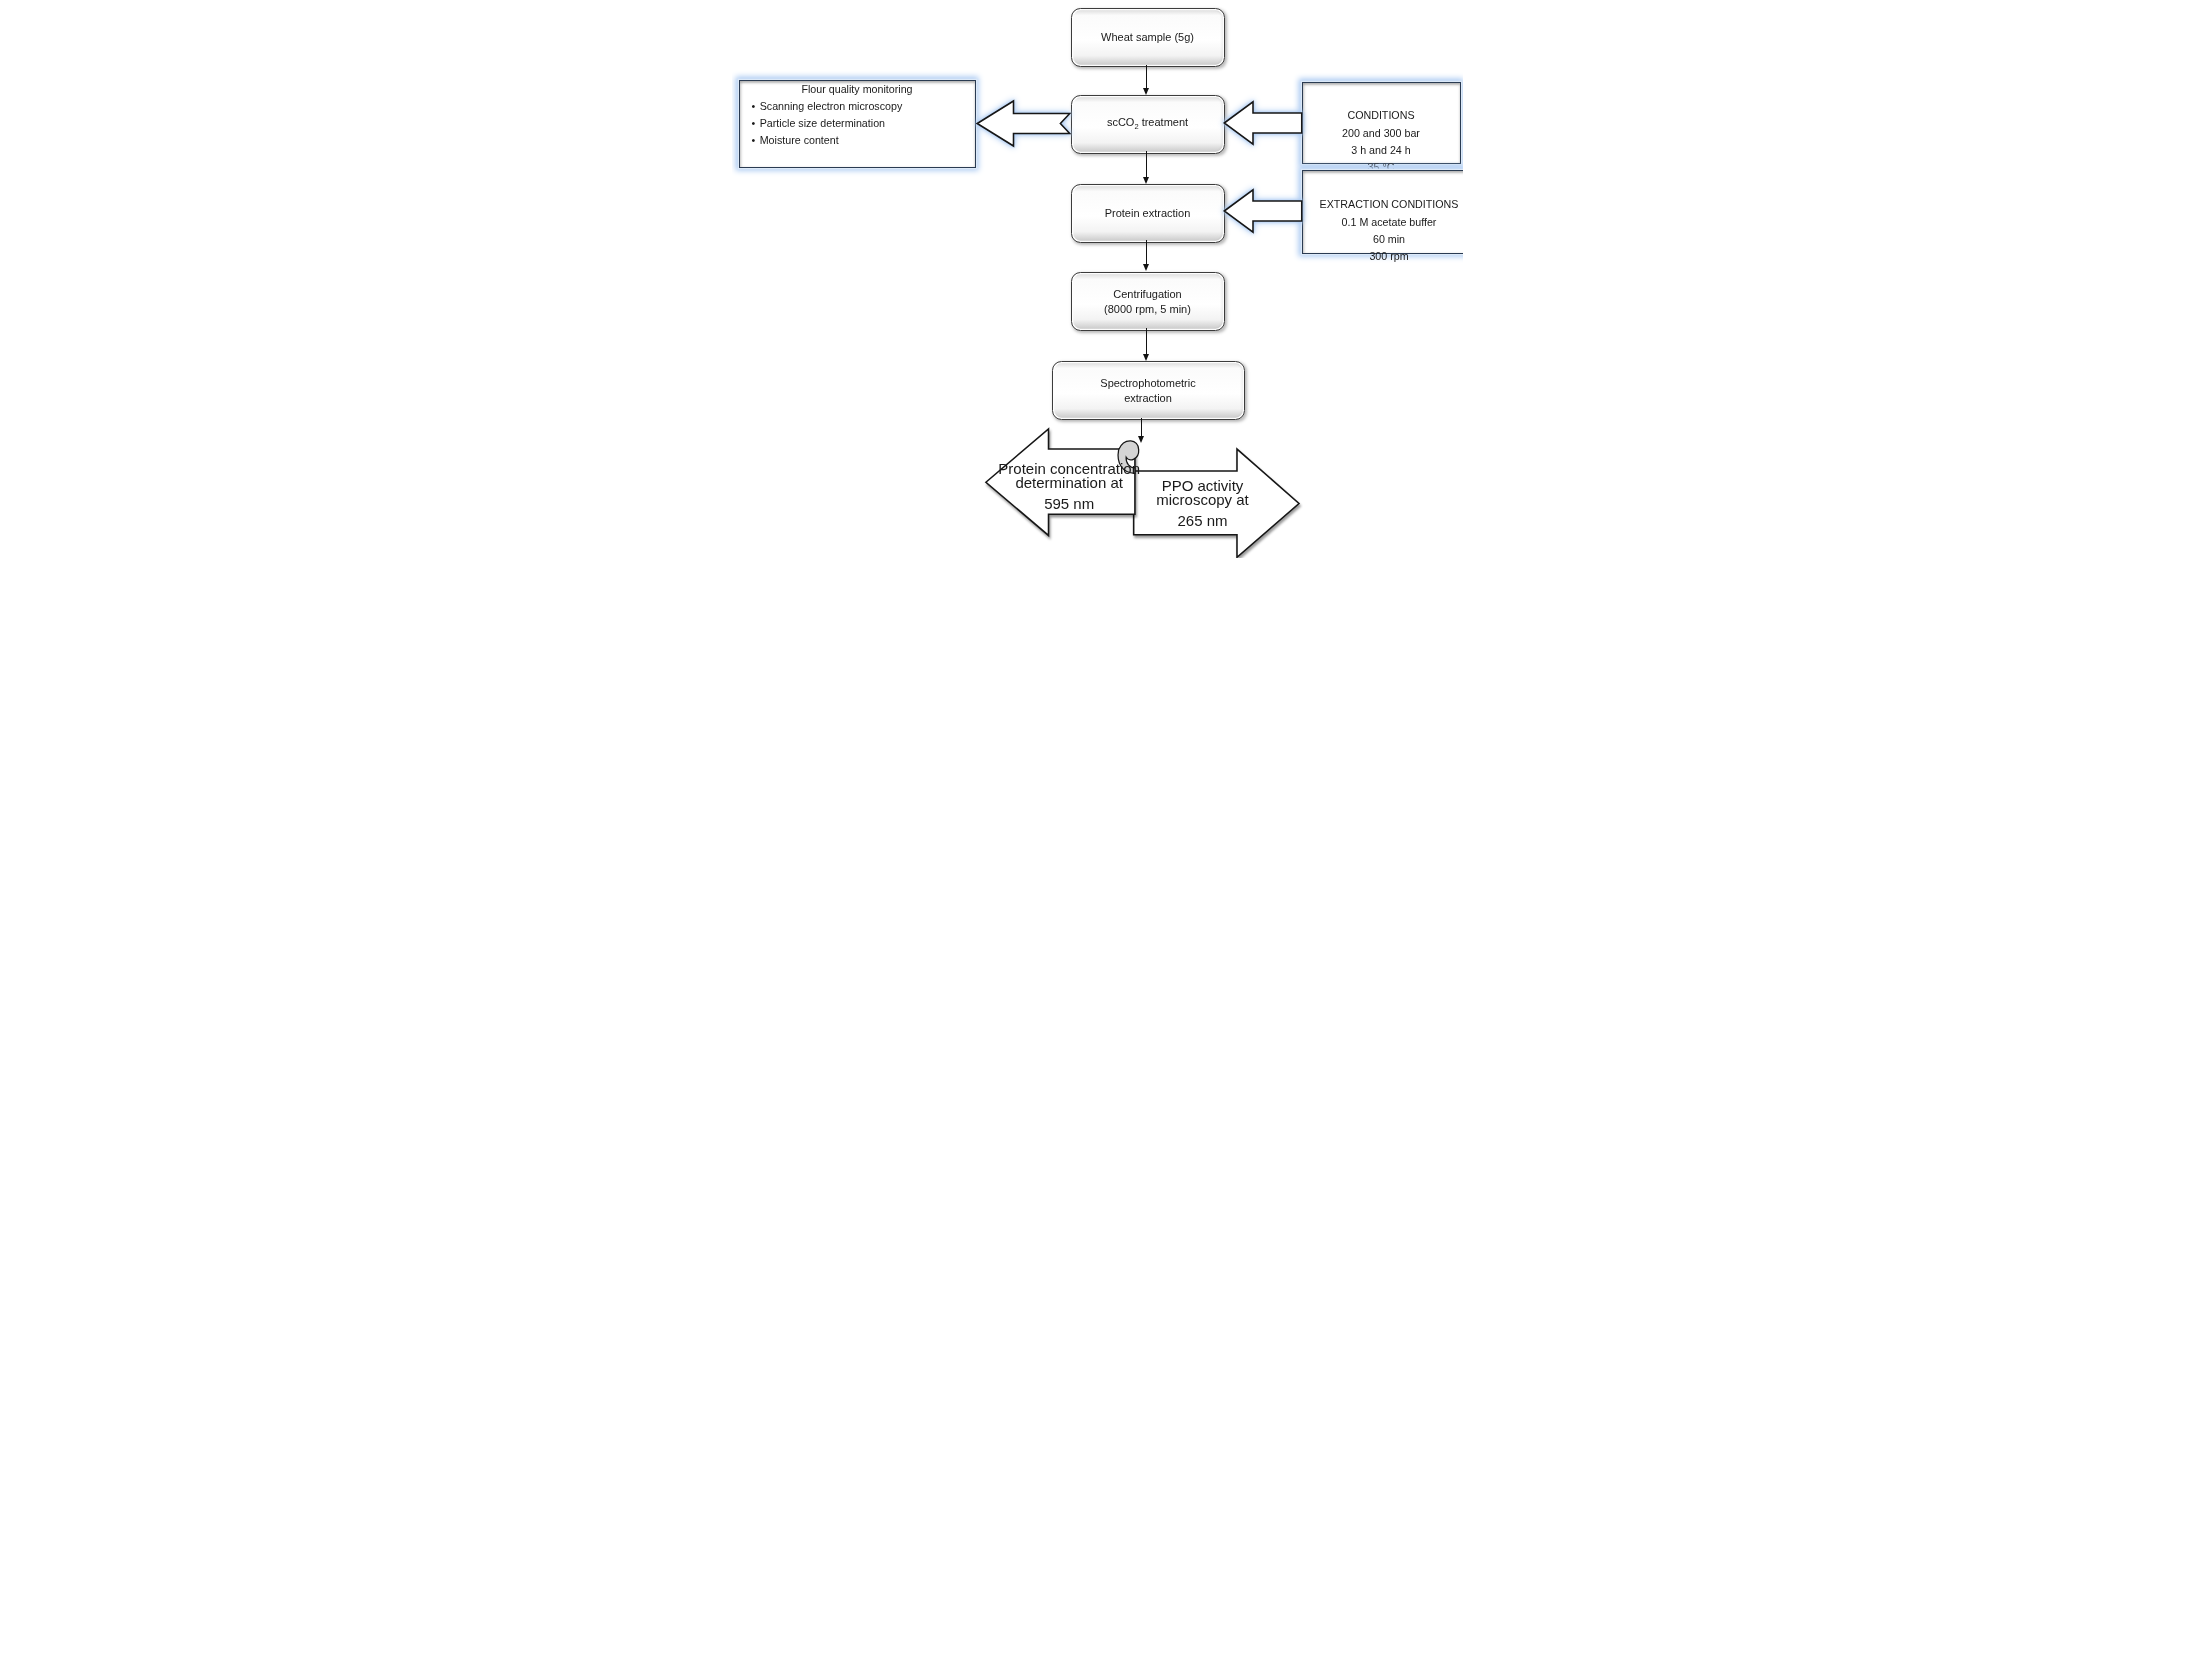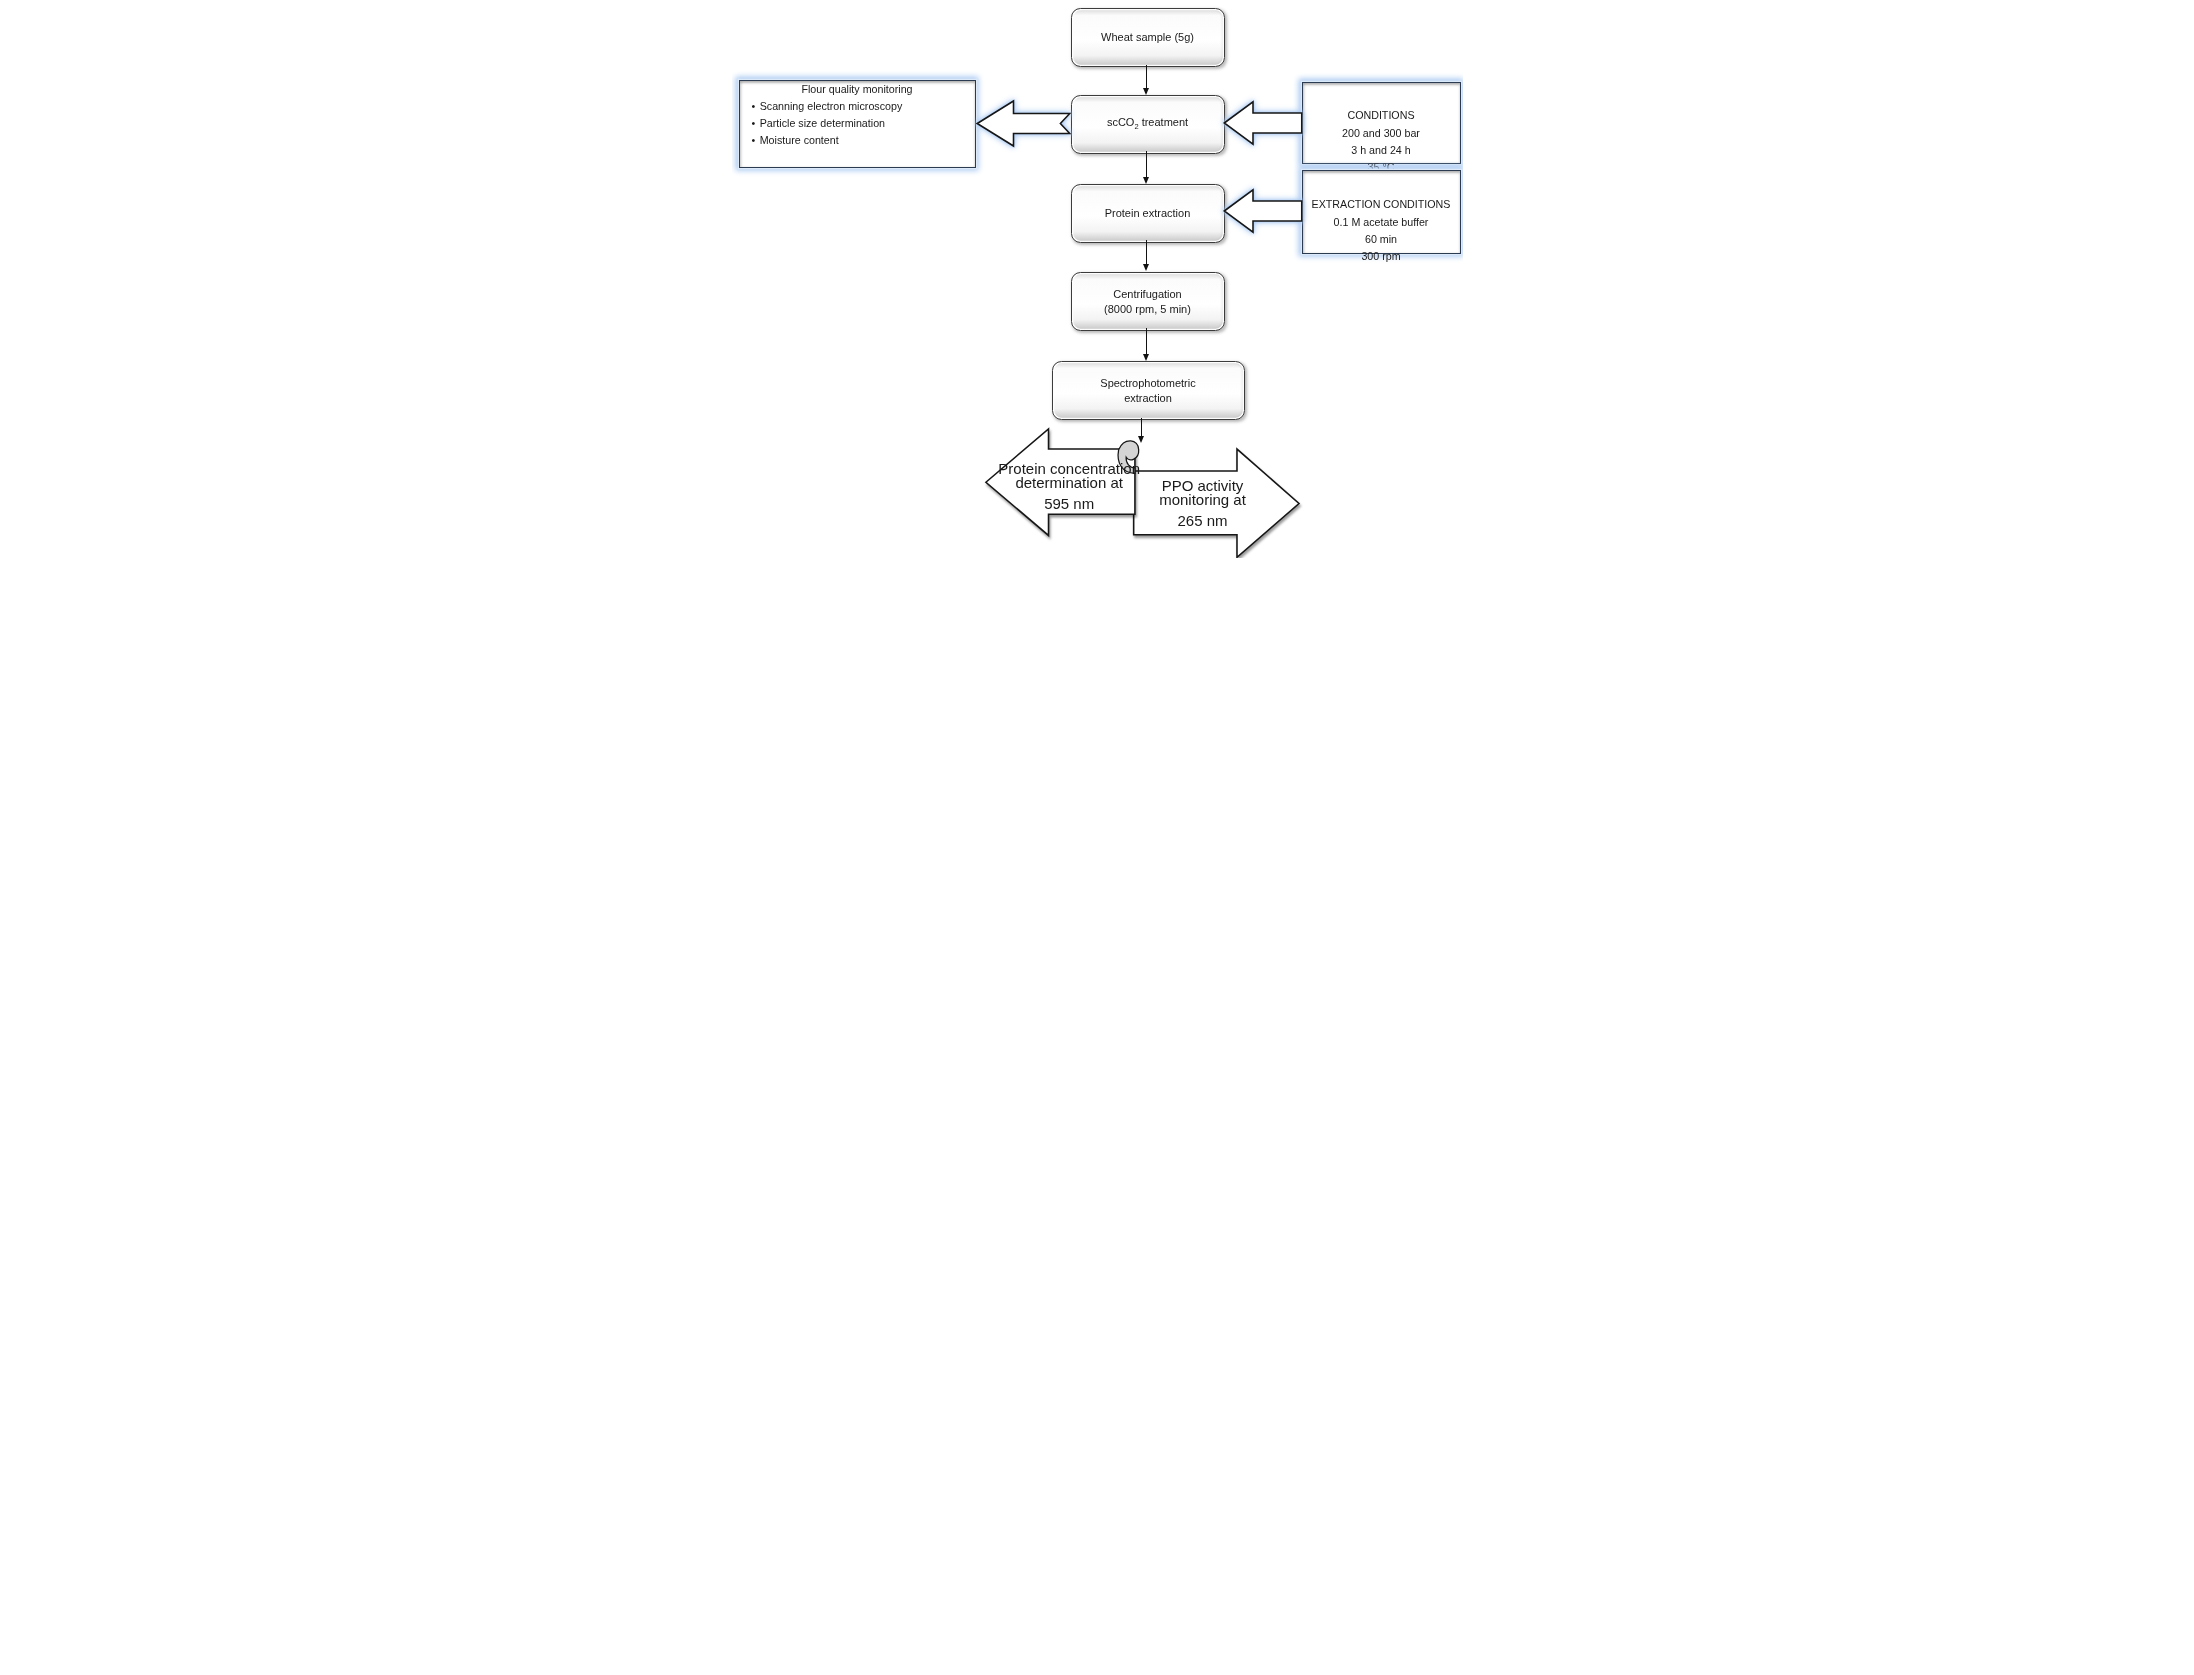--- a/index.html
+++ b/index.html
@@ -106,21 +106,21 @@
 
   <div class="sbox" style="left:570px;top:82px;width:157px;height:80px;">
     <div class="centered-lines">
       <div>CONDITIONS</div>
       <div>200 and 300 bar</div>
       <div>3 h and 24 h</div>
       <div>35 °C</div>
     </div>
   </div>
 
-  <div class="sbox" style="left:570px;top:170px;width:157px;height:82px;">
+  <div class="sbox" style="left:570px;top:170px;width:157px;height:82px;padding-left:8px;">
     <div class="centered-lines">
       <div>EXTRACTION CONDITIONS</div>
       <div>0.1 M acetate buffer</div>
       <div>60 min</div>
       <div>300 rpm</div>
     </div>
   </div>
 
   <div class="vconn" style="left:411px;top:65px;height:29.5px;">
       <div class="line"></div>
@@ -160,19 +160,19 @@
       <path class="bigarrow shadowed" d="M 9,93 L 109,8 L 109,40 L 247,40 L 247,144 L 109,144 L 109,178 Z"></path>
       <path class="curl" d="M 221,41 C 230,21 253,24 253,41 C 254,56 238,62 233,53 C 232,63 239,70 247,70 L 247,79 C 227,78 217,63 221,41 Z"></path>
     </svg>
     <div class="out-text" style="left:15.7px;top:38px;width:148px;">
       <div>Protein concentration</div>
       <div>determination at</div>
       <div class="out-val">595 nm</div>
     </div>
     <div class="out-text" style="left:160px;top:55px;width:126px;">
       <div>PPO activity</div>
-      <div>monitoring at</div>
+      <div>microscopy at</div>
       <div class="out-val">265 nm</div>
     </div>
   </div>
 
 </div>
 
 
 </body></html>

